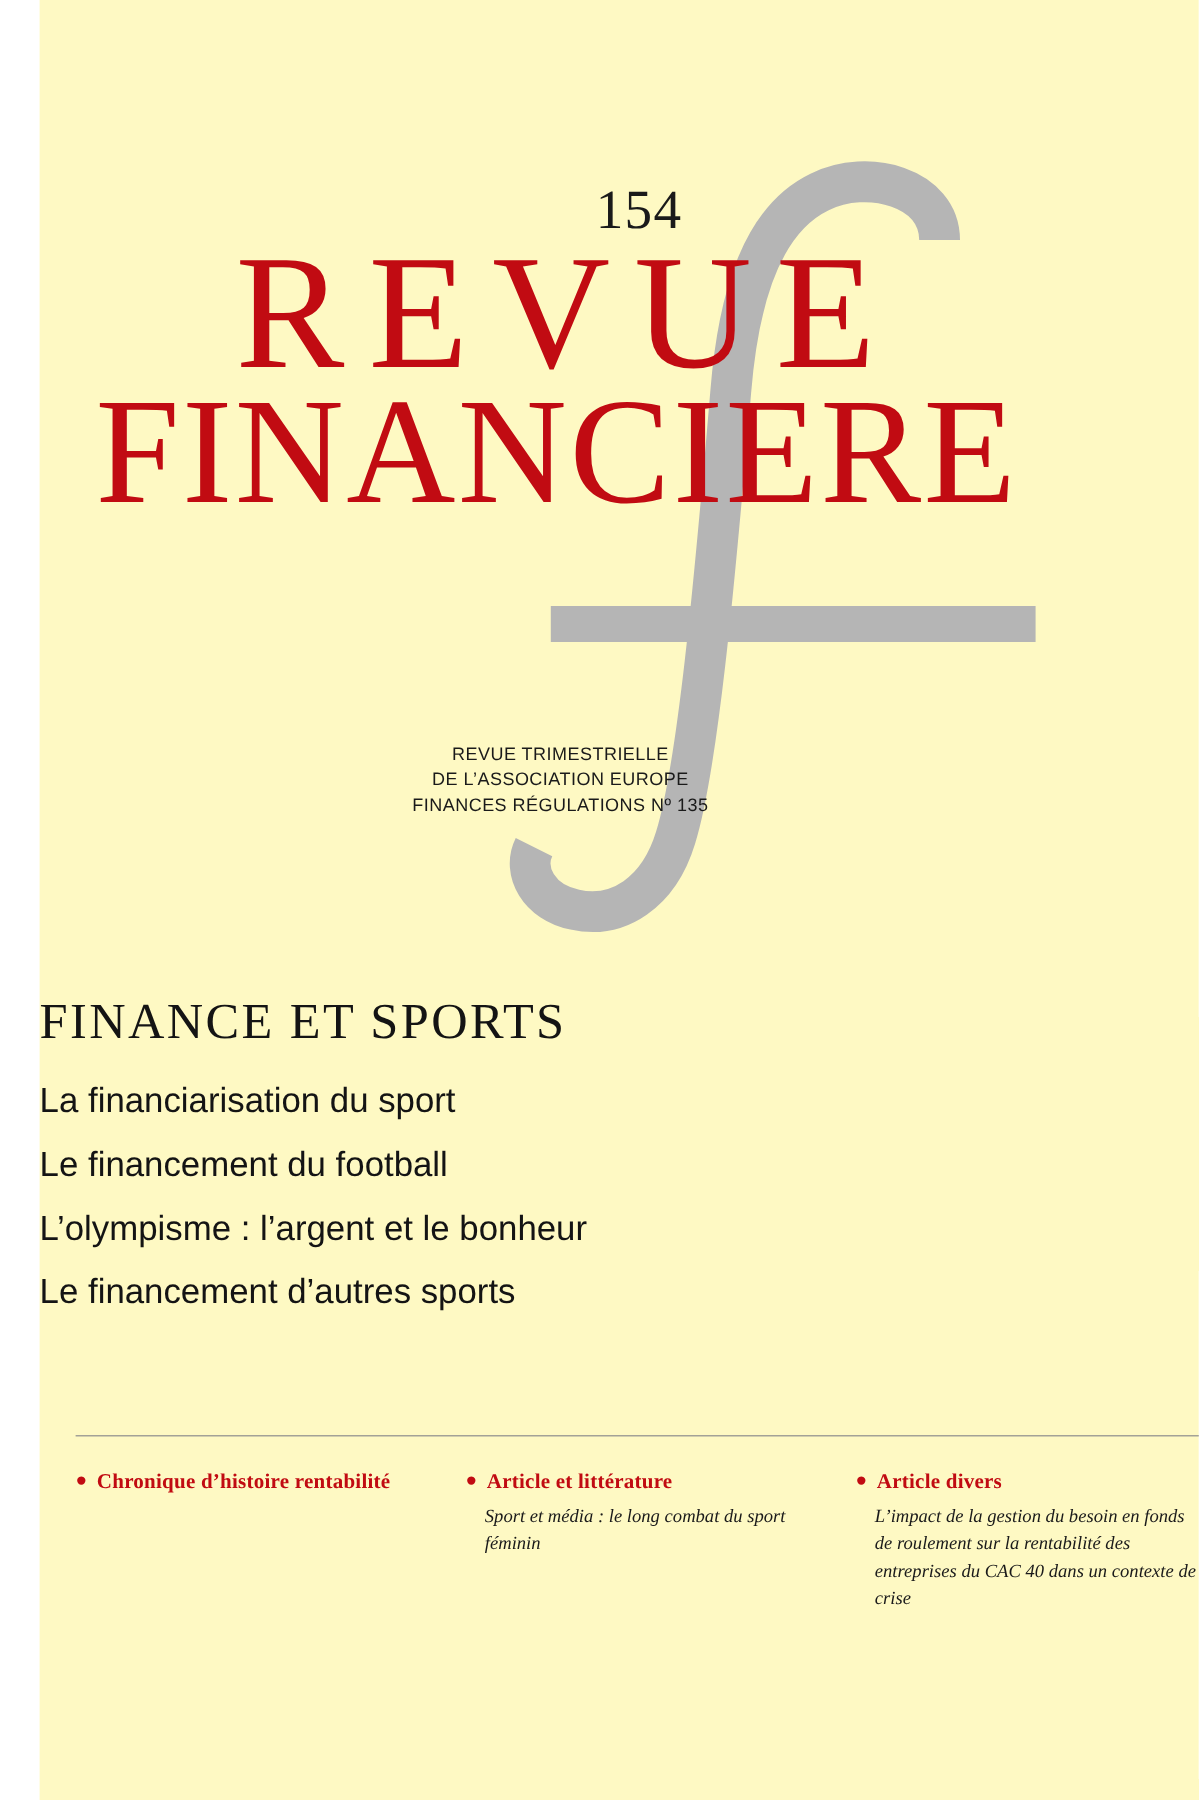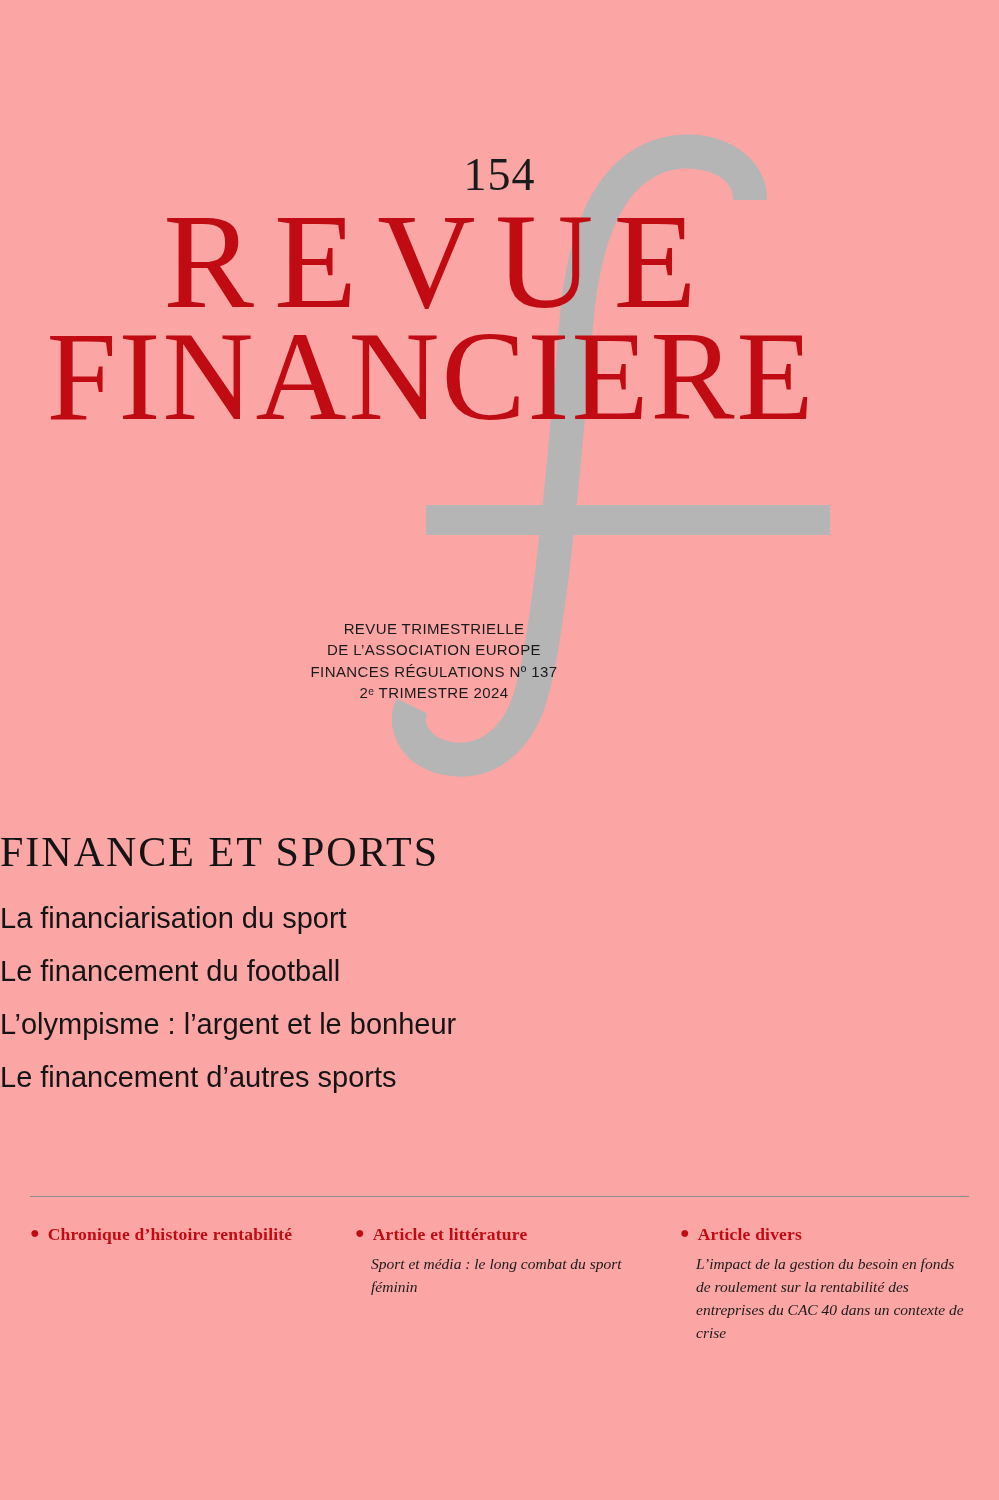--- a/index.html
+++ b/index.html
@@ -12,21 +12,22 @@
     height: 1500px;
     position: relative;
     font-family: "Liberation Serif", serif;
     color: #1a1a1a;
     overflow: hidden;
   }
 
   .cover {
     position: absolute;
     inset: 0;
-    background: #fca5a5;
+    background: #fef9c3;
+    margin-left: 33px;
   }
 
   
   .masthead {
     position: absolute;
     left: 0;
     top: 0;
     width: 999px;
     height: 790px;
   }
@@ -203,22 +204,21 @@
     <div class="issue-number">154</div>
 
     <div class="title-lines">
       <span class="title-line l1">REVUE</span>
       <span class="title-line l3">FINANCIERE</span>
     </div>
 
     <div class="subtitle">
       <div>REVUE TRIMESTRIELLE</div>
       <div>DE L’ASSOCIATION EUROPE</div>
-      <div>FINANCES RÉGULATIONS Nº 137</div>
-      <div>2ᵉ TRIMESTRE 2024</div>
+      <div>FINANCES RÉGULATIONS Nº 135</div>
     </div>
   </div>
 
   <div class="theme">
     <div class="theme-title">FINANCE ET SPORTS</div>
     <div class="theme-list">
       <div class="theme-item">La financiarisation du sport</div>
       <div class="theme-item">Le financement du football</div>
       <div class="theme-item">L’olympisme : l’argent et le bonheur</div>
       <div class="theme-item">Le financement d’autres sports</div>

